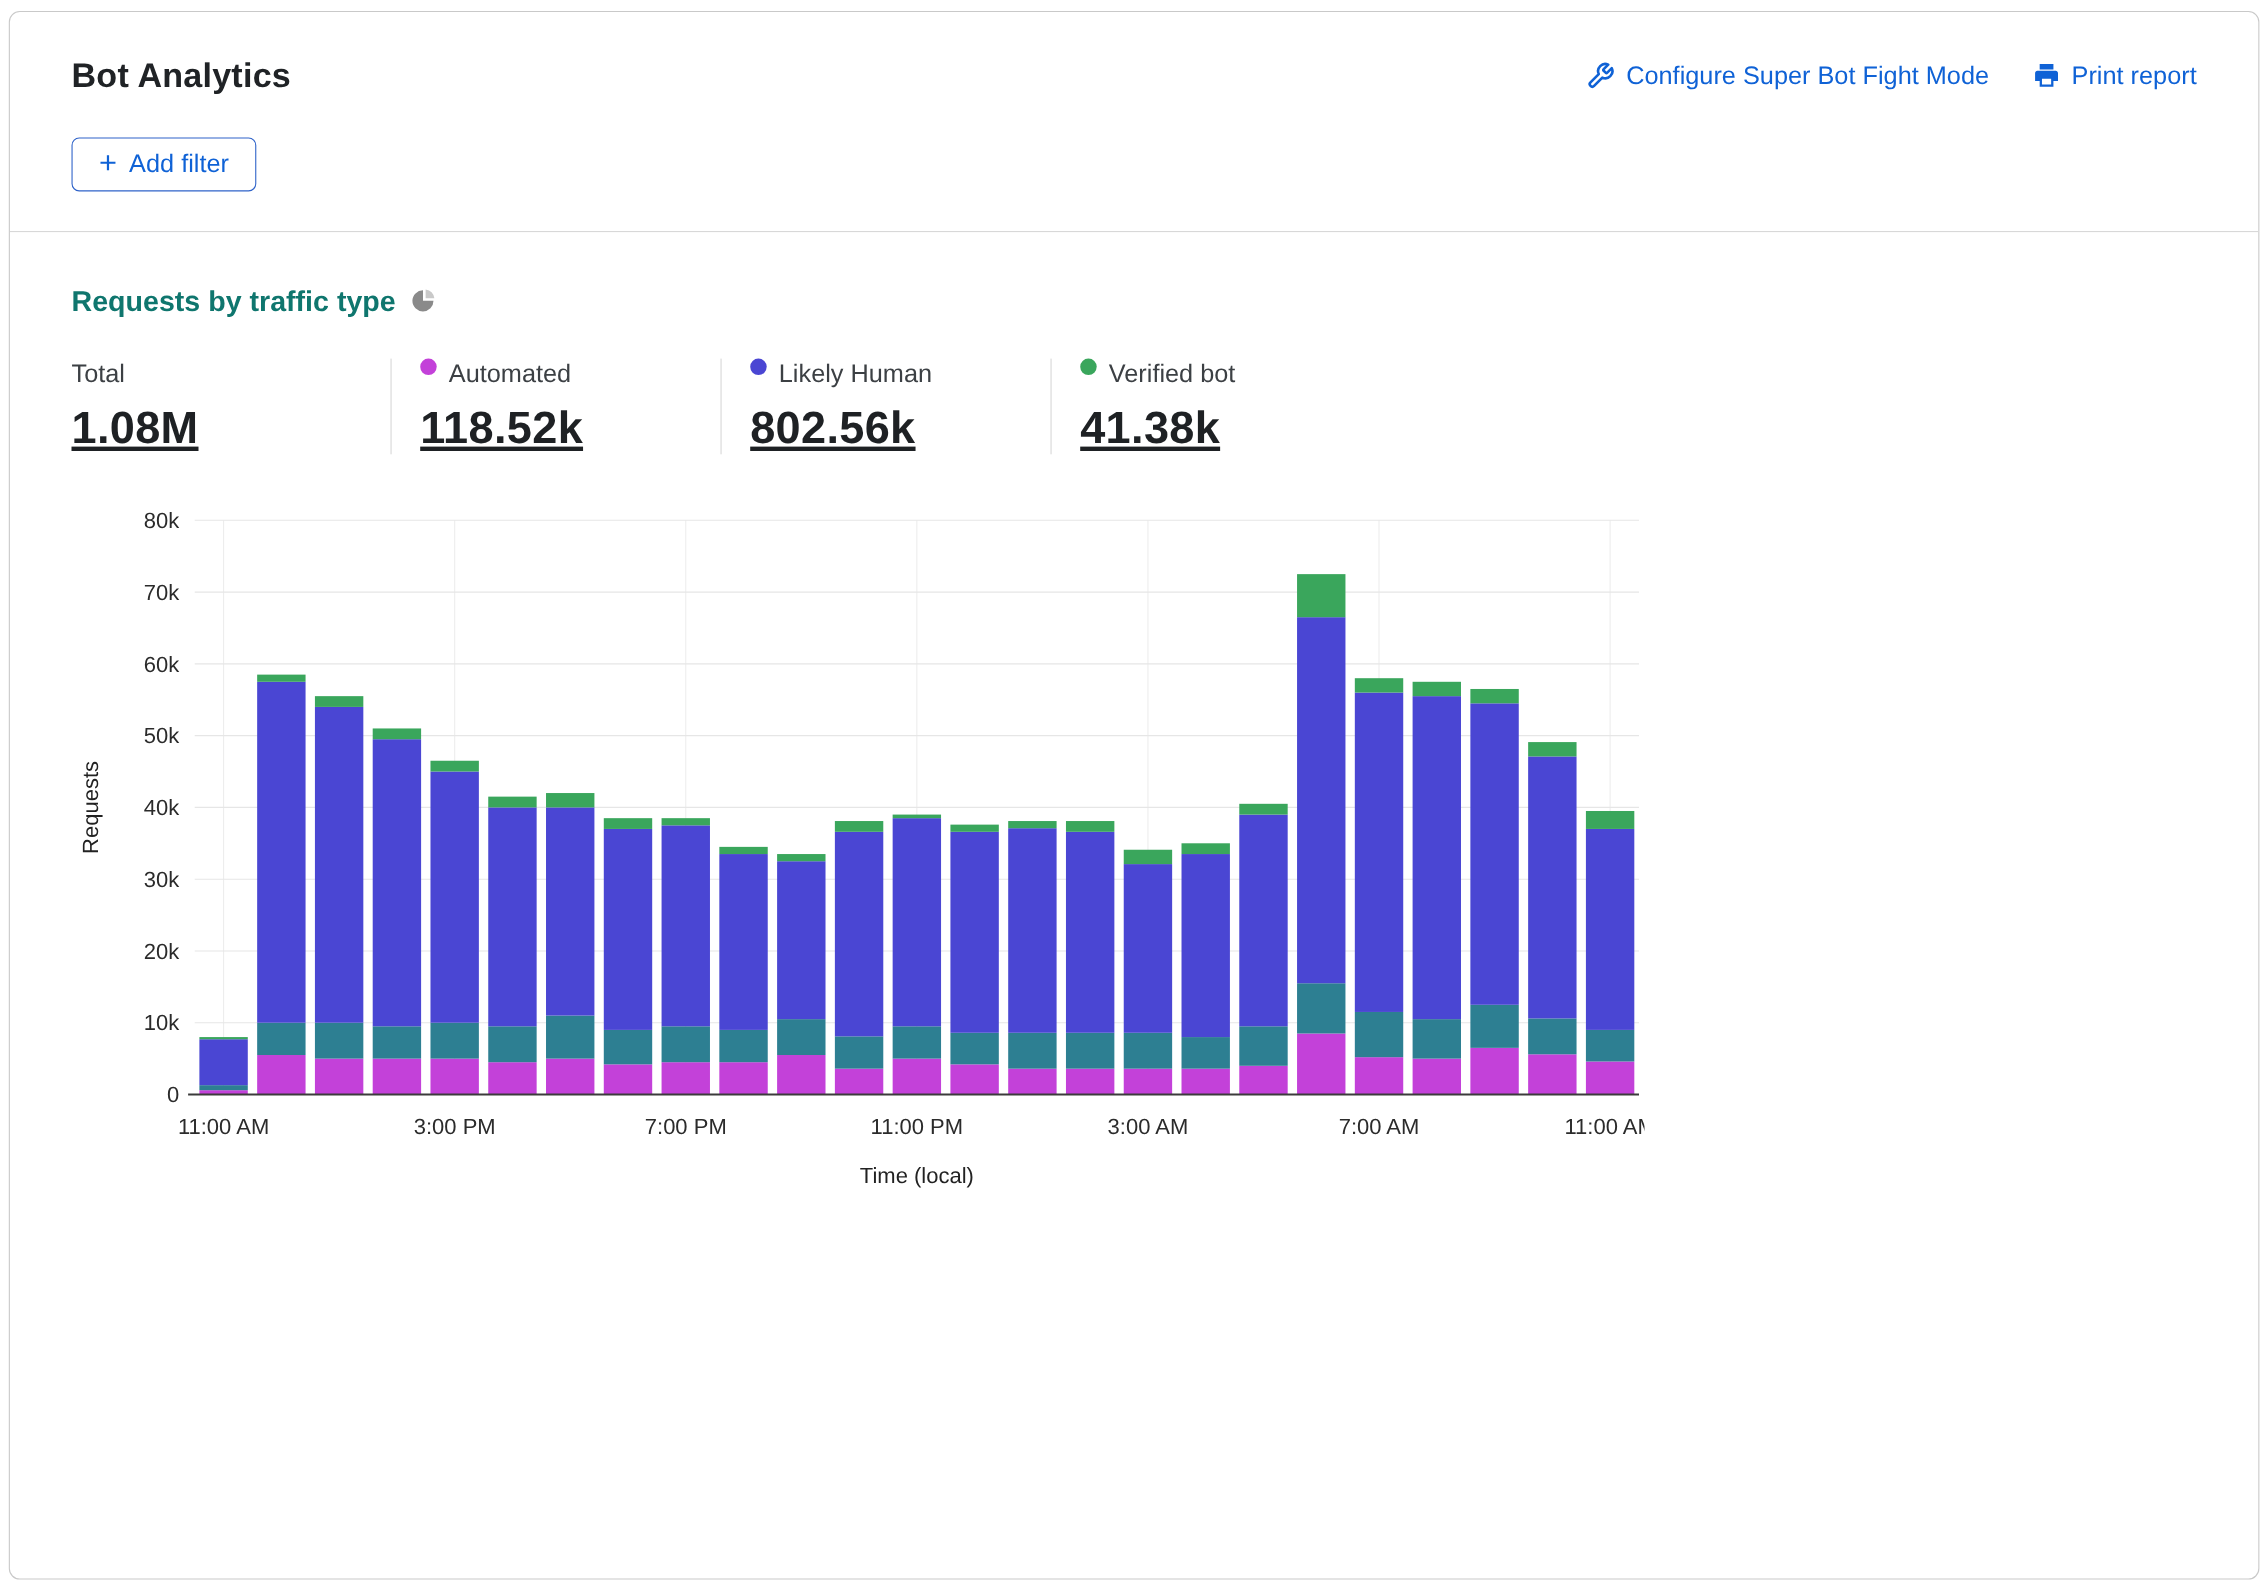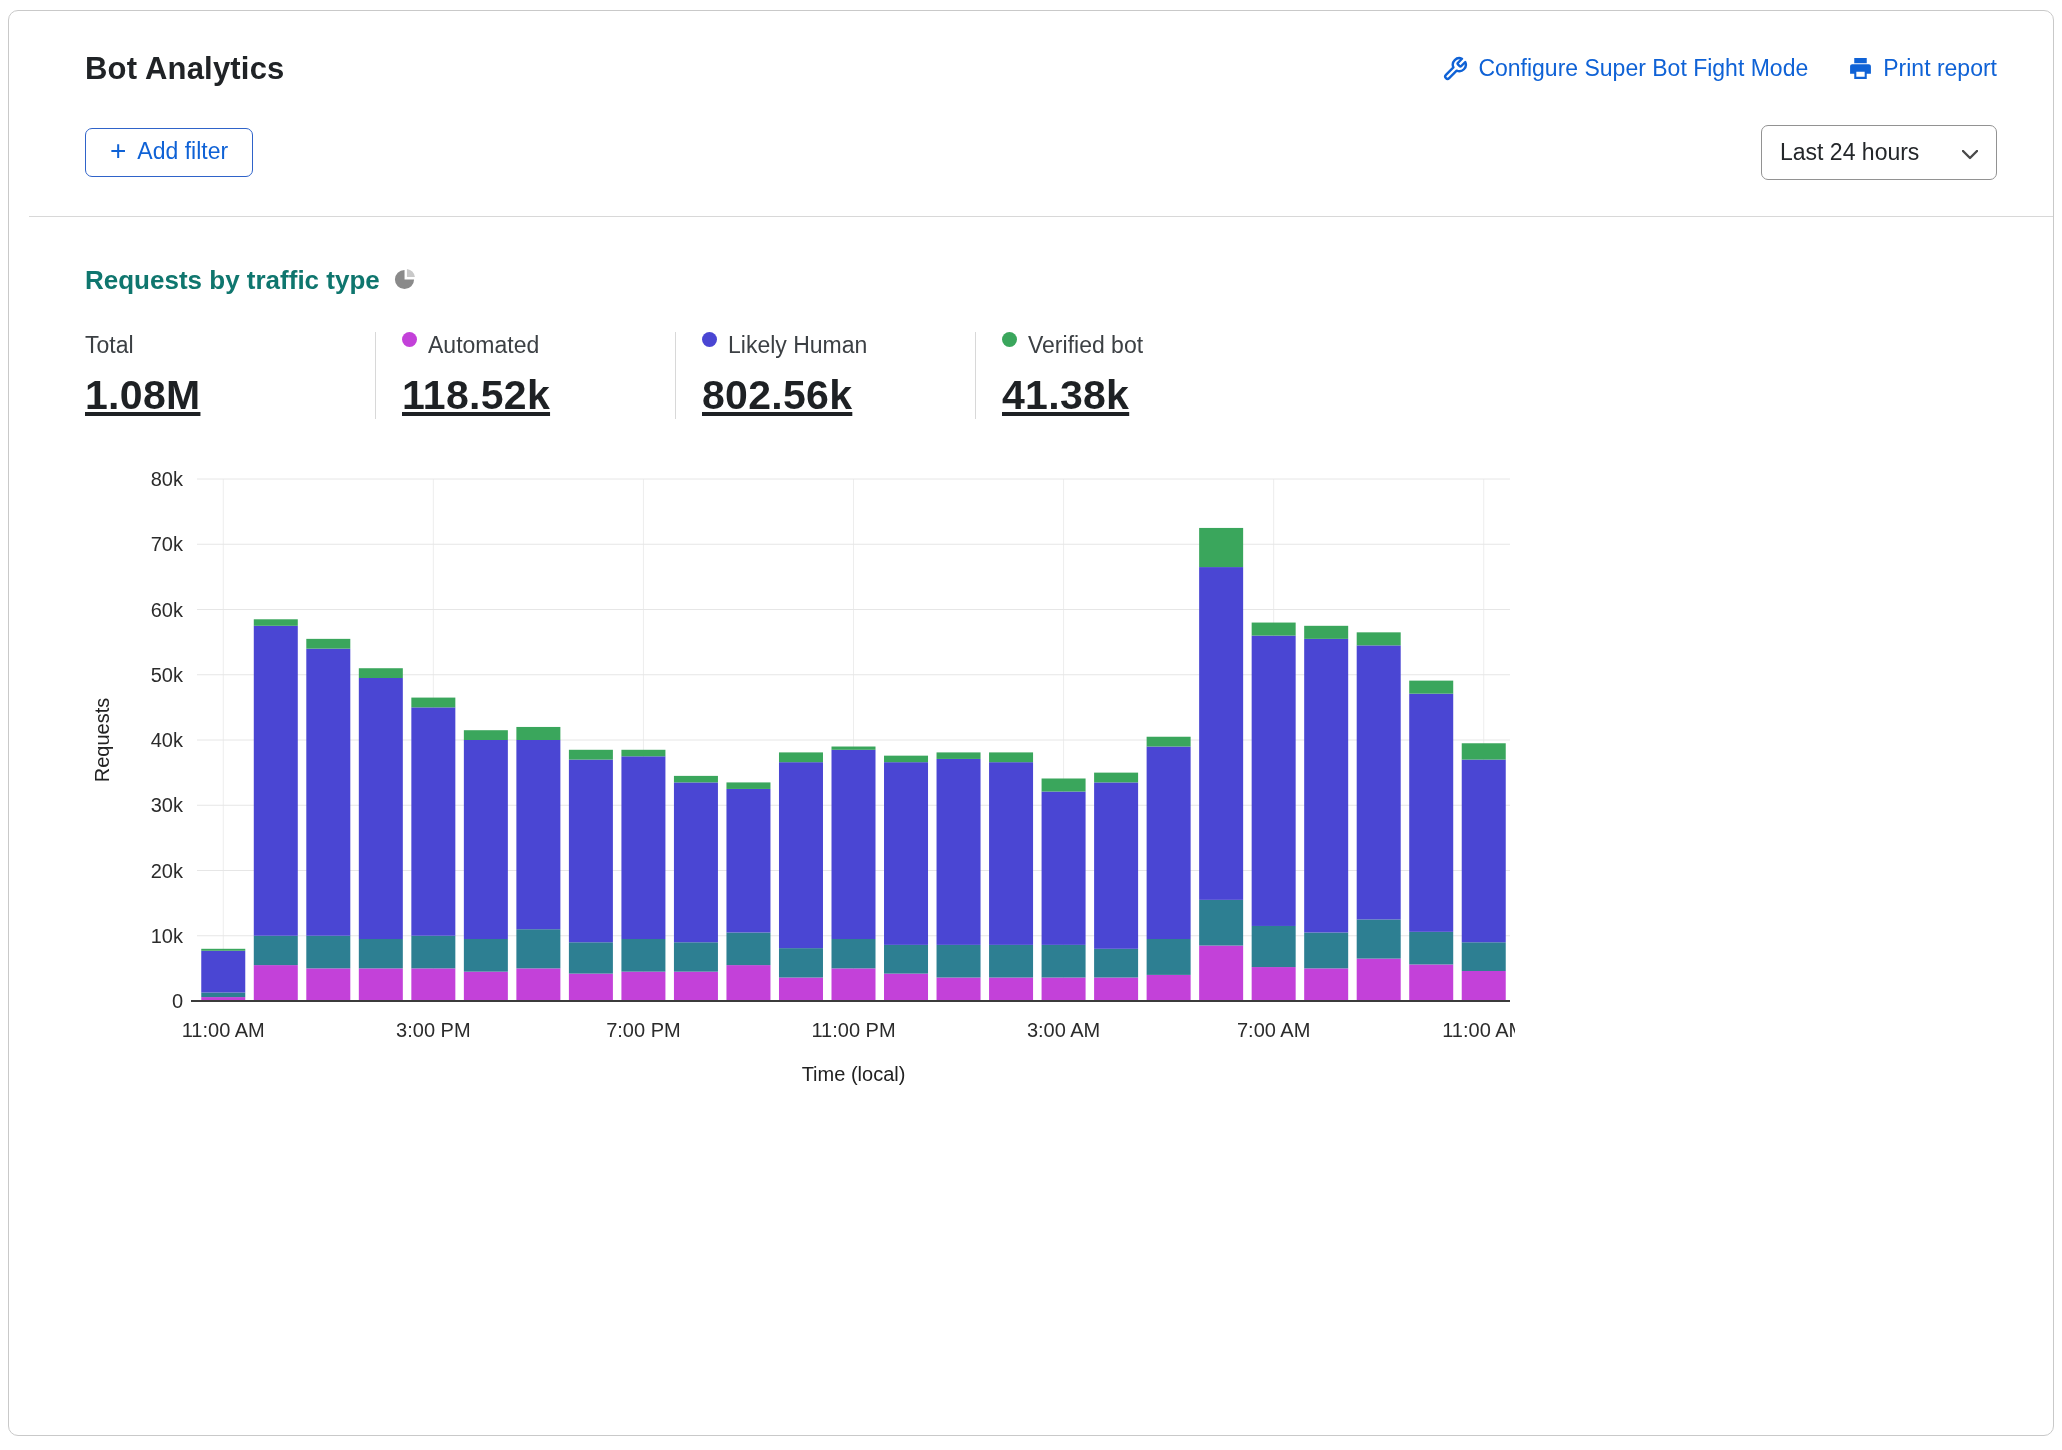--- a/index.html
+++ b/index.html
@@ -1,16 +1,16 @@
 <!DOCTYPE html>
 <html><head>
 <meta charset="utf-8">
 <style>
   html,body{margin:0;padding:0;background:#fff;font-family:"Liberation Sans",sans-serif;color:#24272a;}
-  .card{position:relative;margin:10px 8px;height:1424px;border:1px solid #c9c9c9;border-radius:10px;background:#fff;overflow:hidden;padding-left:20px;}
+  .card{position:relative;margin:10px 8px;height:1424px;border:1px solid #c9c9c9;border-radius:10px;background:#fff;overflow:hidden;}
   .card-header{padding:40px 56px 36px;border-bottom:1px solid #d8d8d8;}
   .header-top{display:flex;align-items:flex-start;justify-content:space-between;}
   .page-title{font-size:31px;font-weight:700;color:#202326;letter-spacing:.2px;}
   .header-links{display:flex;gap:40px;align-items:center;margin-top:4px;}
   .link{display:flex;align-items:center;gap:10px;color:#0f62d6;font-size:23px;cursor:pointer;text-decoration:none;}
   .link svg{display:block;}
   .header-row2{margin-top:38px;display:flex;justify-content:space-between;align-items:center;}
   .add-filter{display:inline-flex;align-items:center;gap:11px;border:1px solid #2f63c9;color:#0f62d6;border-radius:7px;padding:9px 24px 11px;font-size:23px;background:#fff;cursor:pointer;font-family:inherit;}
   .plus{font-size:28px;line-height:1;margin-top:-1px;font-weight:400;}
   .select{width:198px;border:1px solid #929292;border-radius:7px;padding:13px 18px;font-size:23px;color:#24272a;display:flex;justify-content:space-between;align-items:center;cursor:pointer;background:#fff;}
@@ -55,28 +55,20 @@
           </span>
           <span>Print report</span>
         </a>
       </div>
     </div>
     <div class="header-row2">
       <button class="add-filter">
         <span class="plus">+</span>
         <span>Add filter</span>
       </button>
-      <div class="select">
-        <span>Last 24 hours</span>
-        <span>
-          <svg width="16" height="10" viewBox="0 0 16 10">
-              <path d="M1 1l7 7 7-7" fill="none" stroke="#4a4a4a" stroke-width="2.4" stroke-linecap="round" stroke-linejoin="round"></path>
-            </svg>
-        </span>
-      </div>
     </div>
   </div>
 
   <div class="section">
     <div class="section-title-row">
       <div class="section-title">Requests by traffic type</div>
       <span>
         <svg width="23" height="23" viewBox="0 0 24 24">
           <path d="M11 3.05A10 10 0 1 0 20.95 13H11z" fill="#8a8a8a"></path>
           <path d="M13.5 2.2V10.5h8.3a10 10 0 0 0-8.3-8.3z" fill="#c9c9c9"></path>

